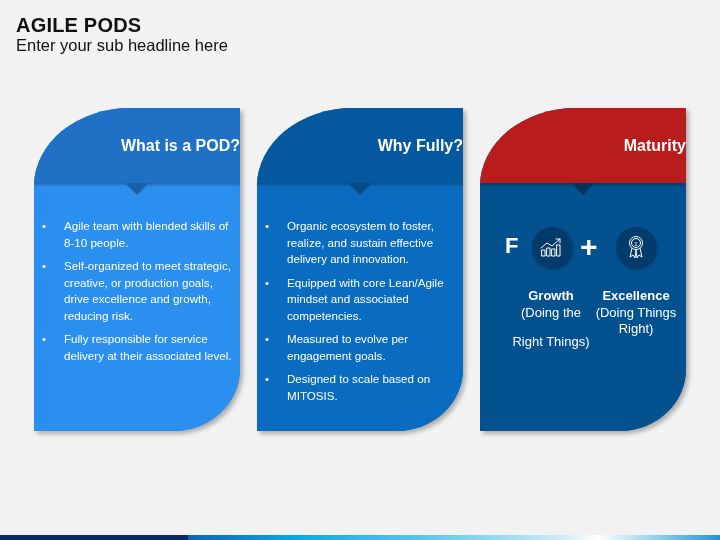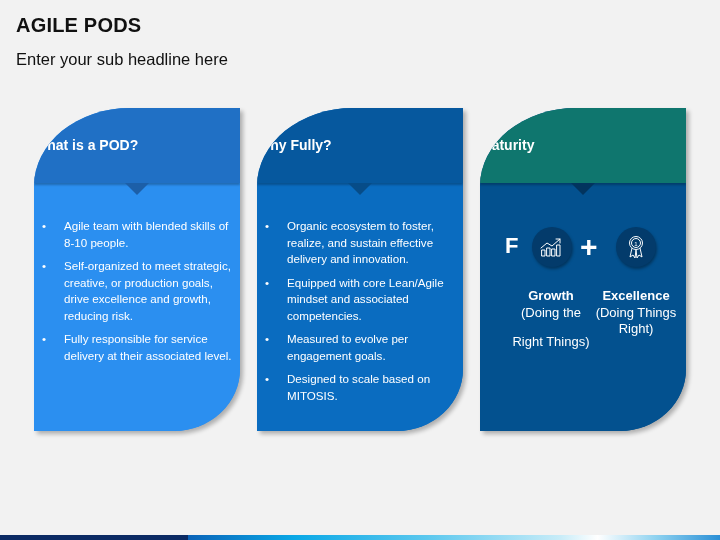--- a/index.html
+++ b/index.html
@@ -19,21 +19,21 @@
       left: 16px;
       top: 14px;
       font-size: 20px;
       font-weight: bold;
       color: #111;
       letter-spacing: 0.2px;
     }
     .subtitle {
       position: absolute;
       left: 16px;
-      top: 50px;
+      top: 36px;
       font-size: 16.5px;
       color: #111;
     }
     .card {
       position: absolute;
       top: 108px;
       width: 206px;
       height: 323px;
       border-top-left-radius: 96px 78px;
       border-bottom-right-radius: 66px 62px;
@@ -44,24 +44,24 @@
       position: absolute;
       left: 0; top: 0; right: 0;
       height: 75px;
       box-shadow: 0 2px 2px rgba(0,0,0,0.25);
       z-index: 2;
     }
     .card .head-label {
       position: absolute;
       left: 0; right: 0;
       top: 29px;
-      text-align: left;
-      color: #fff;
-      font-weight: bold;
-      font-size: 14px;
+      text-align: right;
+      color: #fff;
+      font-weight: bold;
+      font-size: 16px;
     }
     .card .pointer {
       position: absolute;
       left: 50%;
       top: 75px;
       margin-left: -12px;
       width: 0; height: 0;
       border-left: 12px solid transparent;
       border-right: 12px solid transparent;
       border-top: 12px solid;
@@ -98,21 +98,21 @@
     .c1 .head { background: #2070c5; }
     .c1 .pointer { border-top-color: #1c5fa8; }
     .c1 .body { background: #2b8ff0; }
 
     .c2 { left: 257px; background: #0a6cc0; }
     .c2 .head { background: #06589e; }
     .c2 .pointer { border-top-color: #064c88; }
     .c2 .body { background: #0a6cc0; }
 
     .c3 { left: 480px; background: #03518f; }
-    .c3 .head { background: #0f766e; }
+    .c3 .head { background: #b91c1c; }
     .c3 .pointer { border-top-color: #02345e; }
     .c3 .body { background: #03518f; }
 
     
     .mat-f {
       position: absolute;
       left: 25px;
       top: 50px;
       color: #fff;
       font-weight: bold;

